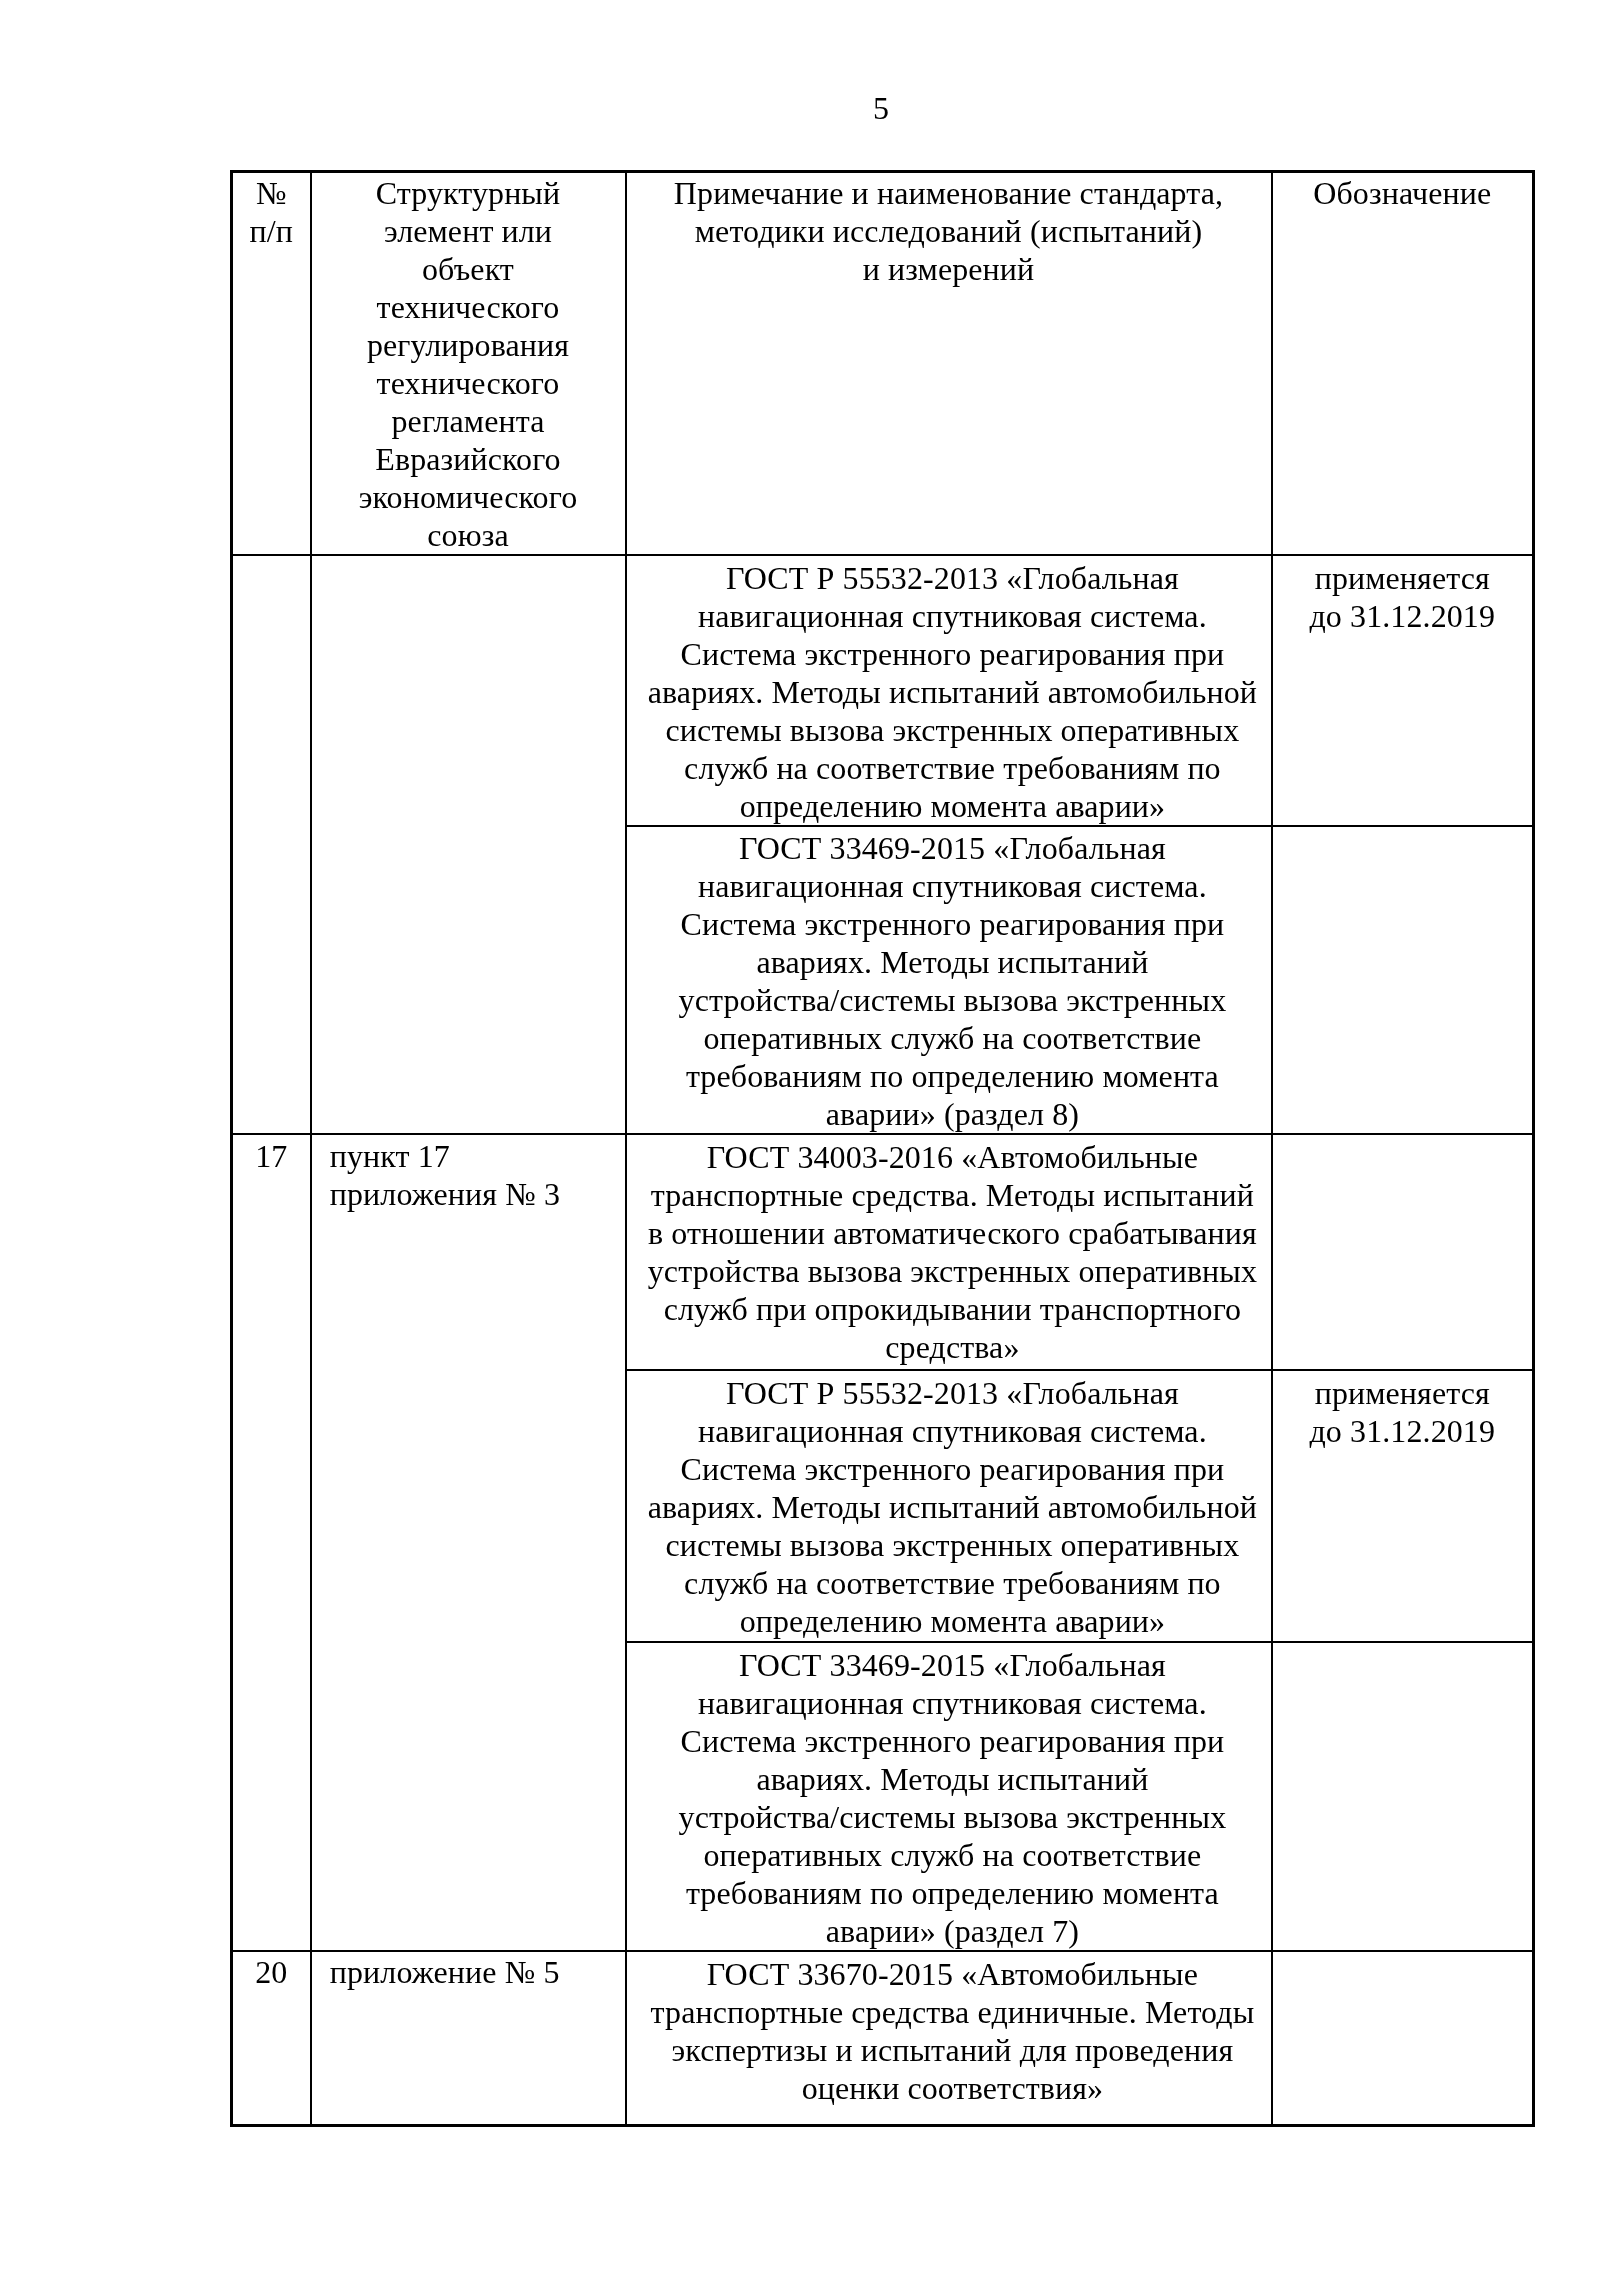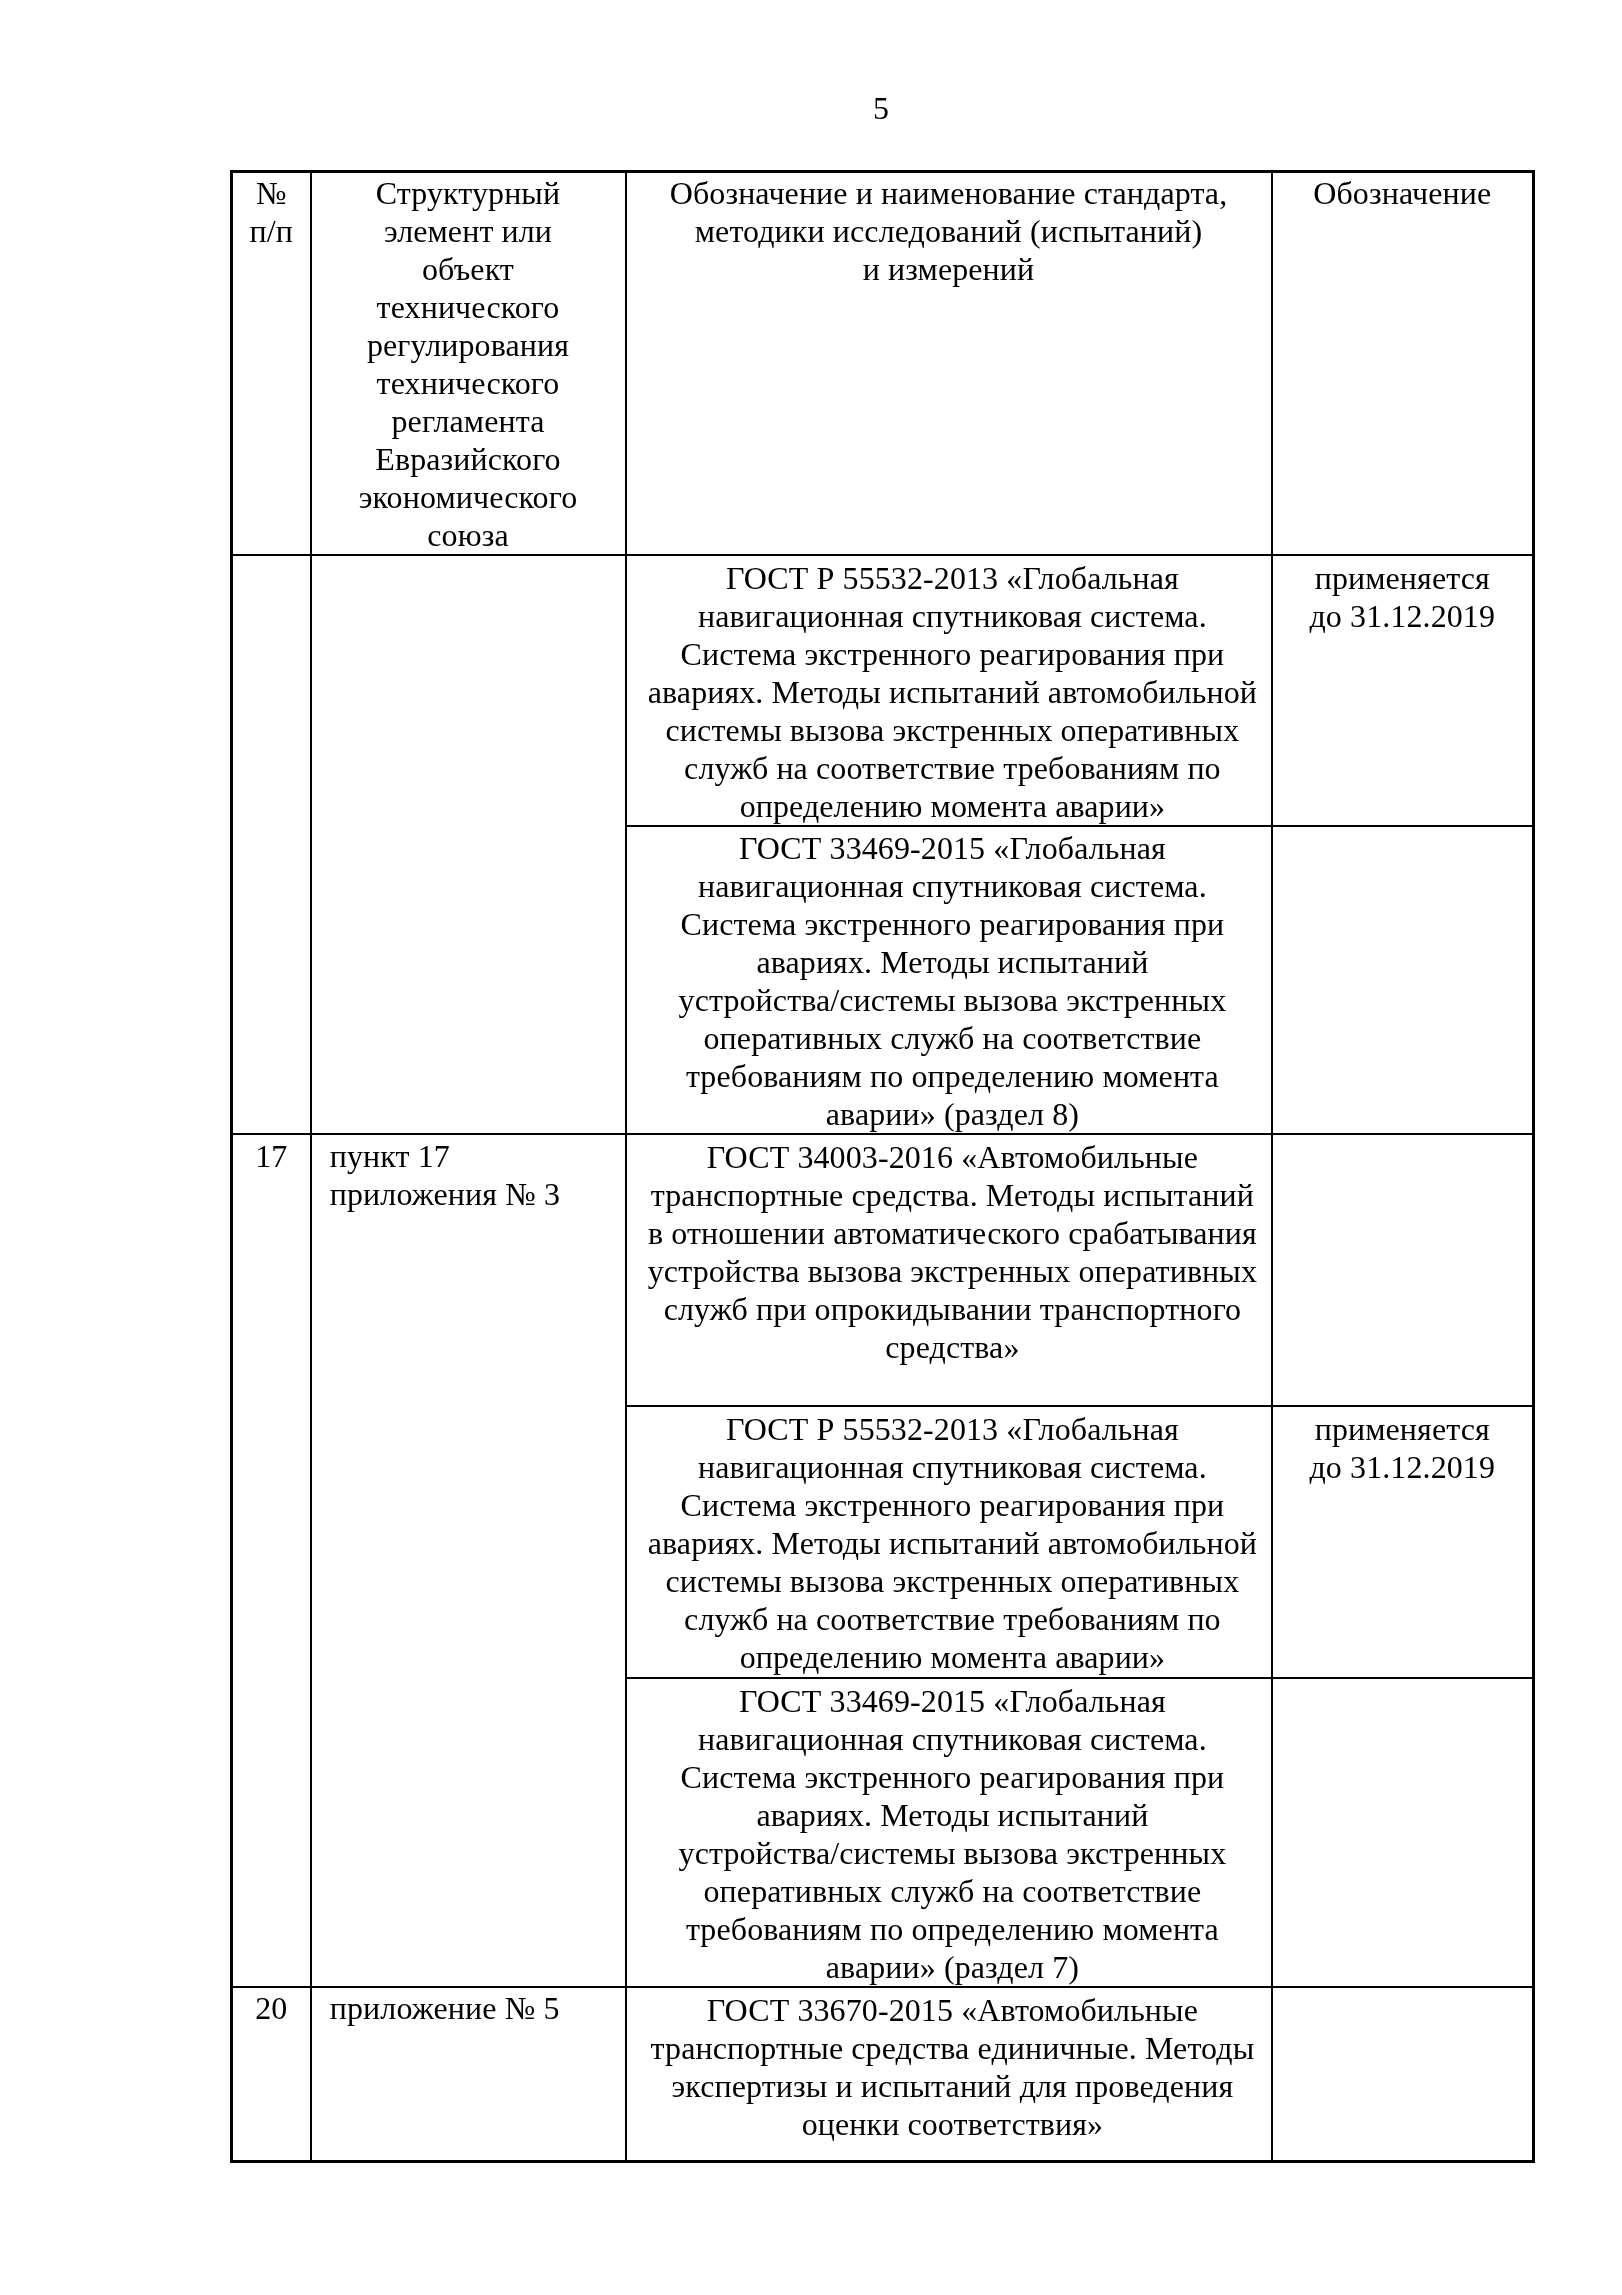--- a/index.html
+++ b/index.html
@@ -35,21 +35,21 @@
     border: 2.6px solid #000;
     vertical-align: top;
     overflow: hidden;
     white-space: pre-line;
     font-weight: normal;
     letter-spacing: 0.1px;
   }
   tr.h-header  { height: 380px; }
   tr.h-r1      { height: 270px; }
   tr.h-r2      { height: 303px; }
-  tr.h-r17a    { height: 272px; font-family: Liberation Serif, serif; }
+  tr.h-r17a    { height: 236px; font-family: Liberation Serif, serif; }
   tr.h-r17b    { height: 272px; }
   tr.h-r17c    { height: 306px; }
   tr.h-r18     { height: 174px; }
   .c-head { text-align: center; padding-top: 1.3px; }
   .c-num  { text-align: center; padding-top: 1.3px; }
   .c-el   { text-align: left; padding: 1.3px 6.5px 0 18.3px; margin-top: 12px; }
   .c-std  { text-align: center; padding: 2.6px 5.2px 0 13px; }
   .c-note { text-align: center; padding: 2.6px 6.5px 0 6.5px; margin-top: 16px; }
 </style>
 </head>
@@ -74,21 +74,21 @@
       <th class="c-head">Структурный
 элемент или
 объект
 технического
 регулирования
 технического
 регламента
 Евразийского
 экономического
 союза</th>
-      <th class="c-head">Обозначение и наименование стандарта,
+      <th class="c-head">Примечание и наименование стандарта,
 методики исследований (испытаний)
 и измерений</th>
       <th class="c-head">Обозначение</th>
     </tr>
 
     <tr class="h-r1">
       <td class="c-num" rowspan="2"></td>
       <td class="c-el" rowspan="2"></td>
       <td class="c-std">ГОСТ Р 55532-2013 «Глобальная
 навигационная спутниковая система.

